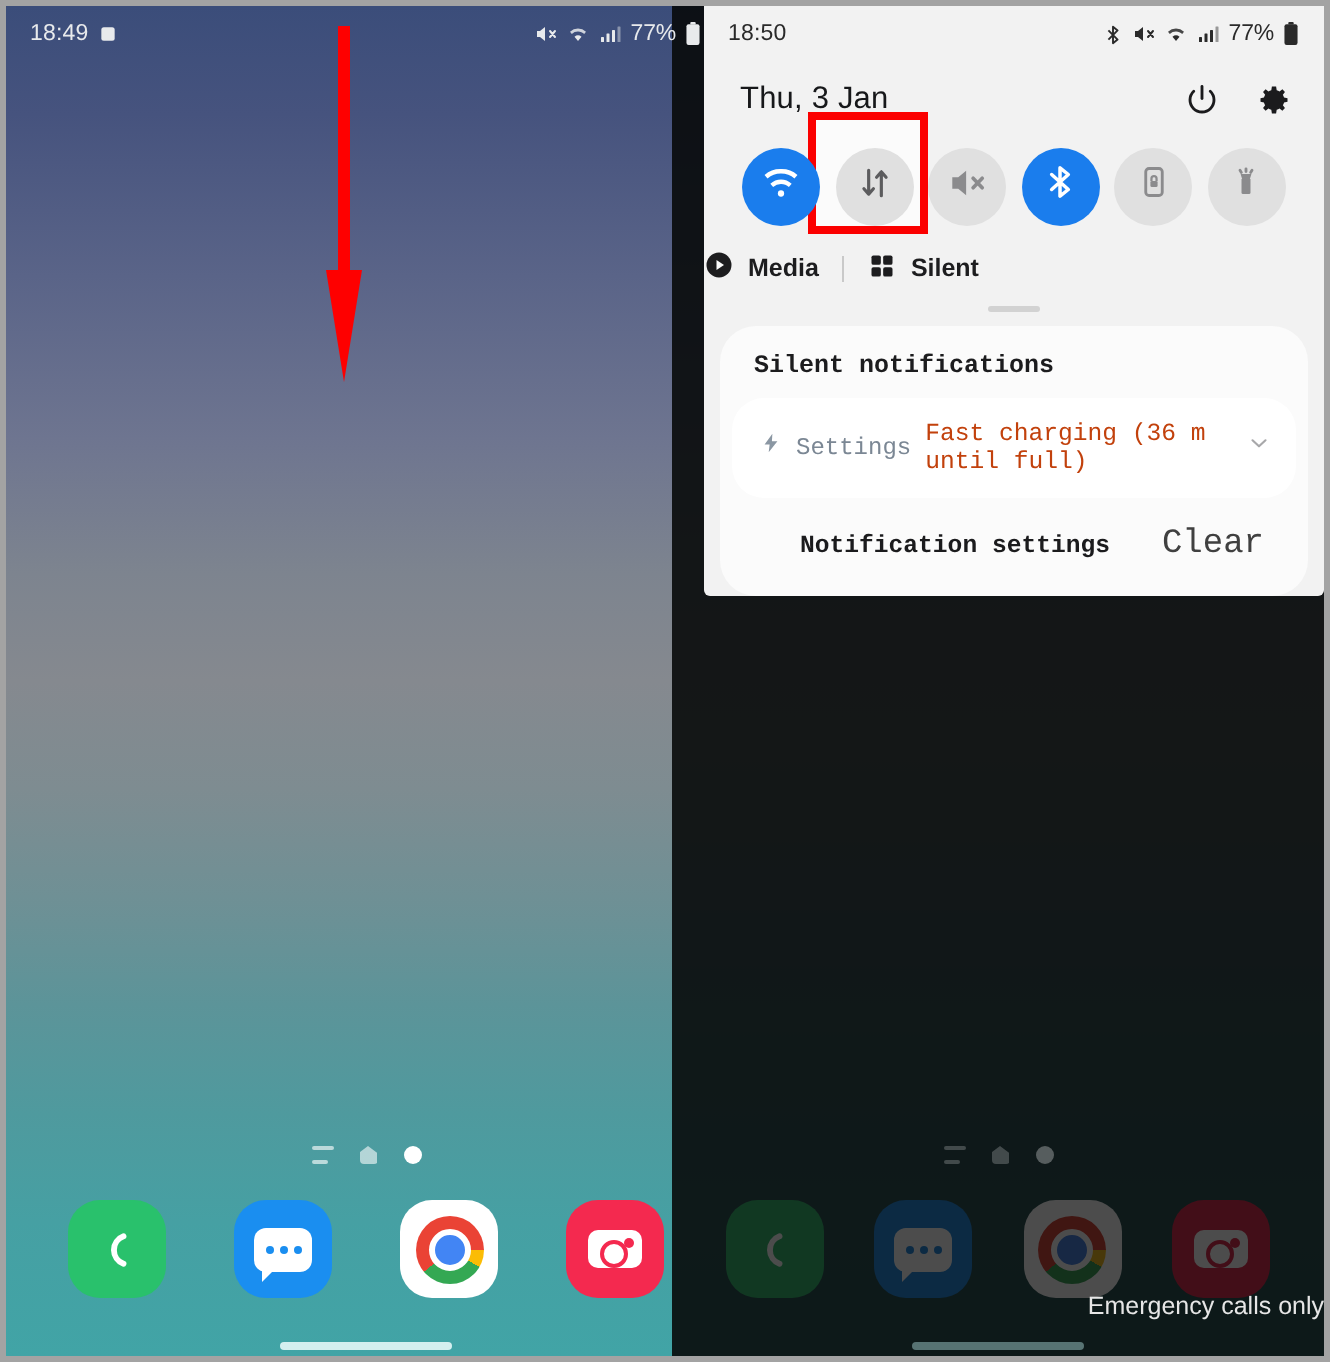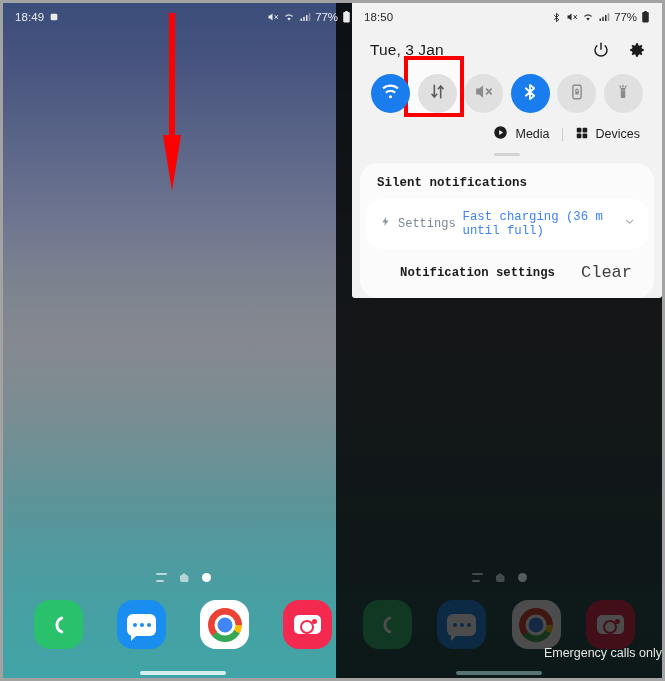--- a/index.html
+++ b/index.html
@@ -187,24 +187,24 @@
     position: absolute;
     left: 52px; top: 53px;
     width: 60px; height: 61px;
     border: 4px solid #fb0000;
     background: #fbfbfb;
     z-index: 3;
   }
   .tile-wrap { position: relative; z-index: 4; }
 
   .mediarow {
-    display: flex; align-items: center; justify-content: flex-end;
+    display: flex; align-items: center; 
     gap: 12px;
     padding: 10px 22px 0 0;
-    position: relative; z-index: 4;
+    position: relative; z-index: 4; font-weight: bold;
   }
   .mr-item { display: flex; align-items: center; gap: 7px; font-size: 12.5px; color: #1d1d1f; }
   .mr-div { width: 1px; height: 13px; background: #c9c9c9; }
 
   .drag-handle {
     width: 26px; height: 3px; border-radius: 2px;
     background: #d2d2d2;
     margin: 10px auto 7px auto;
   }
 
@@ -222,21 +222,21 @@
   }
   .notif-row {
     background: #ffffff;
     border-radius: 16px;
     margin: 0 6px;
     display: flex; align-items: center;
     padding: 11px 12px 11px 14px;
     gap: 7px;
   }
   .notif-app { font-size: 12px; color: #7b8794; }
-  .notif-text { font-size: 12.3px; color: #3b82f6; flex: 1; }
+  .notif-text { font-size: 12.3px; color: #c2410c; flex: 1; }
   .notif-actions {
     display: flex; align-items: center; justify-content: flex-end;
     gap: 26px;
     padding: 14px 22px 16px 0;
   }
   .na-primary { font-size: 12.3px; font-weight: bold; color: #1b1b1d; }
   .na-muted { font-size: 17px; color: #404040; }
 
   .icon-btn { display: inline-flex; align-items: center; justify-content: center; }
 </style>
@@ -398,21 +398,21 @@
           <span class="sb-icon">
             <svg width="9" height="12" viewBox="0 0 14 22" fill="#2a2a2a">
               <rect x="1" y="2" width="12" height="19" rx="2"></rect>
               <rect x="4.5" y="0" width="5" height="2.4" rx="1"></rect>
             </svg>
           </span>
         </div>
       </div>
 
       <div class="qp-header">
-        <span class="qp-date">Tue, 3 Jan</span>
+        <span class="qp-date">Thu, 3 Jan</span>
         <div class="qp-header-icons">
           <span class="icon-btn">
             <svg width="18" height="18" viewBox="0 0 24 24" fill="none" stroke="#1b1b1d" stroke-width="1.9" stroke-linecap="round">
               <path d="M12 3v8"></path>
               <path d="M6.5 6.2a8 8 0 1 0 11 0"></path>
             </svg>
           </span>
           <span class="icon-btn">
             <svg width="18" height="18" viewBox="0 0 24 24" fill="#1b1b1d">
               <path d="M12 8.6A3.4 3.4 0 1 0 12 15.4 3.4 3.4 0 0 0 12 8.6zm9 4.6v-2.4l-2.3-.4a6.9 6.9 0 0 0-.8-1.9l1.4-1.9-1.7-1.7-1.9 1.4a6.9 6.9 0 0 0-1.9-.8L13.4 3h-2.8l-.4 2.5a6.9 6.9 0 0 0-1.9.8L6.4 4.9 4.7 6.6l1.4 1.9a6.9 6.9 0 0 0-.8 1.9L3 10.8v2.4l2.3.4c.2.7.4 1.3.8 1.9l-1.4 1.9 1.7 1.7 1.9-1.4c.6.4 1.2.6 1.9.8l.4 2.5h2.8l.4-2.5c.7-.2 1.3-.4 1.9-.8l1.9 1.4 1.7-1.7-1.4-1.9c.4-.6.6-1.2.8-1.9l2.3-.4z"></path>
@@ -508,21 +508,21 @@
         <span class="mr-div"></span>
         <span class="mr-item">
           <span>
             <svg width="14" height="14" viewBox="0 0 24 24" fill="#1d1d1f">
               <rect x="3" y="3" width="8" height="8" rx="1.6"></rect>
               <rect x="13" y="3" width="8" height="8" rx="1.6"></rect>
               <rect x="3" y="13" width="8" height="8" rx="1.6"></rect>
               <rect x="13" y="13" width="8" height="8" rx="1.6"></rect>
             </svg>
           </span>
-          <span>Devices</span>
+          <span>Silent</span>
         </span>
       </div>
 
       <div class="drag-handle"></div>
 
       <div class="notif-card">
         <div class="notif-title">Silent notifications</div>
 
         <div class="notif-row">
           <span>

